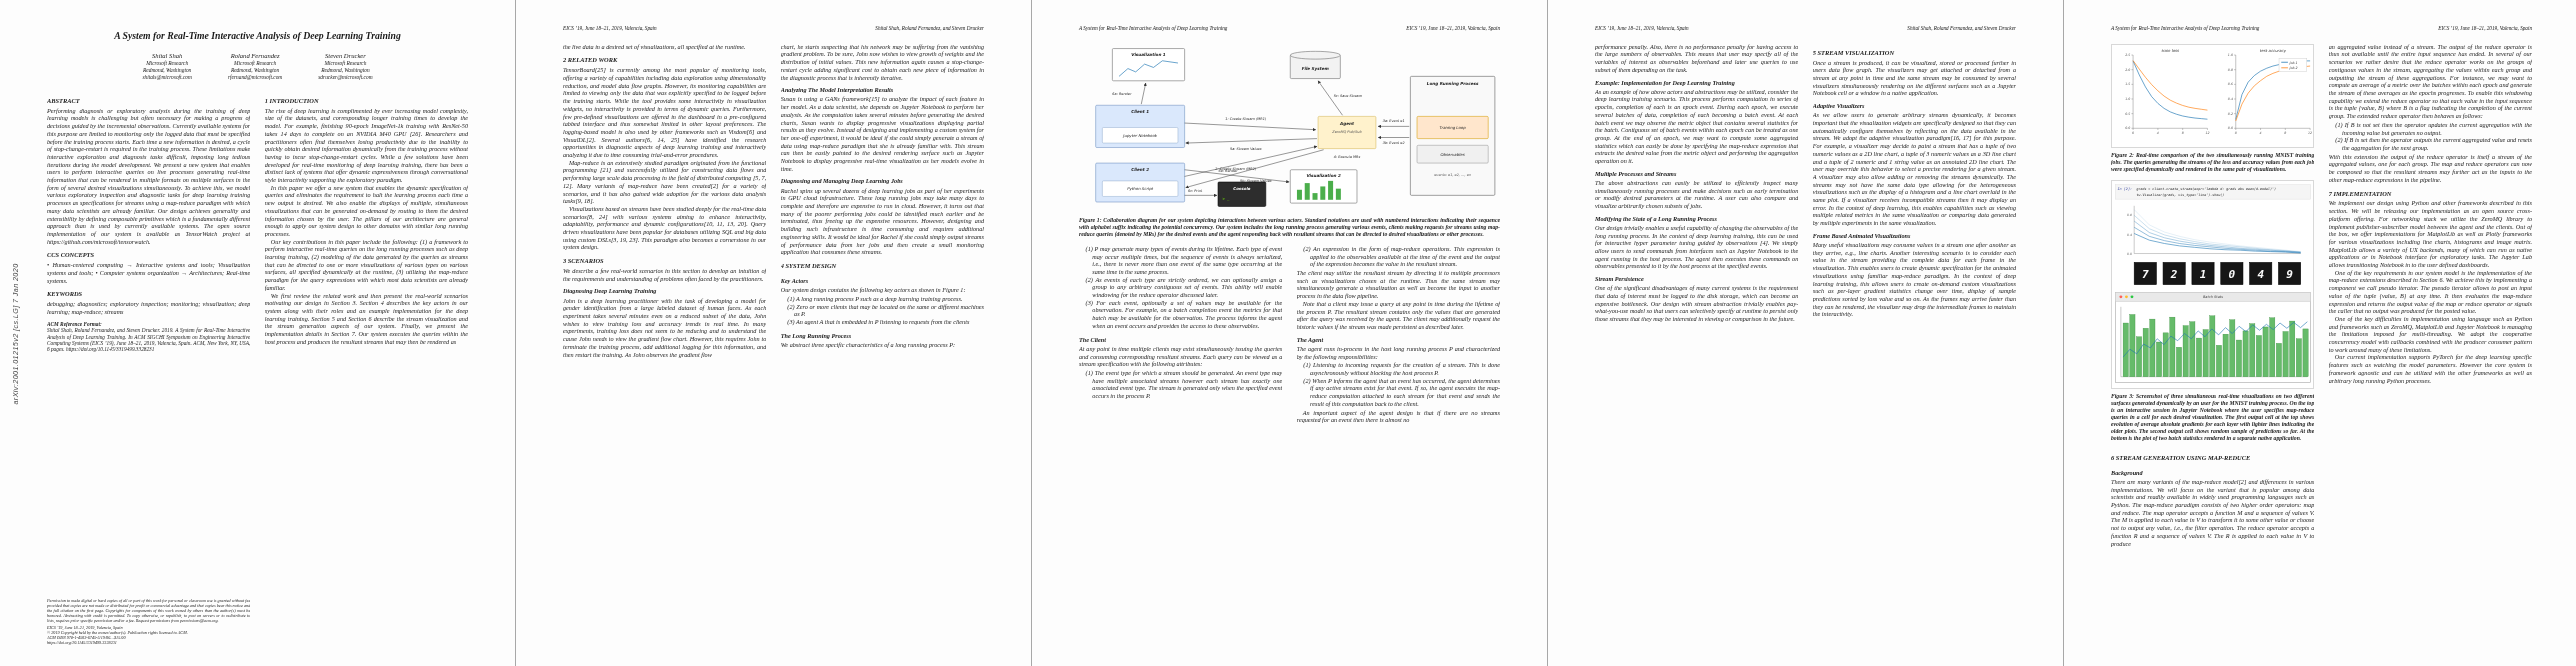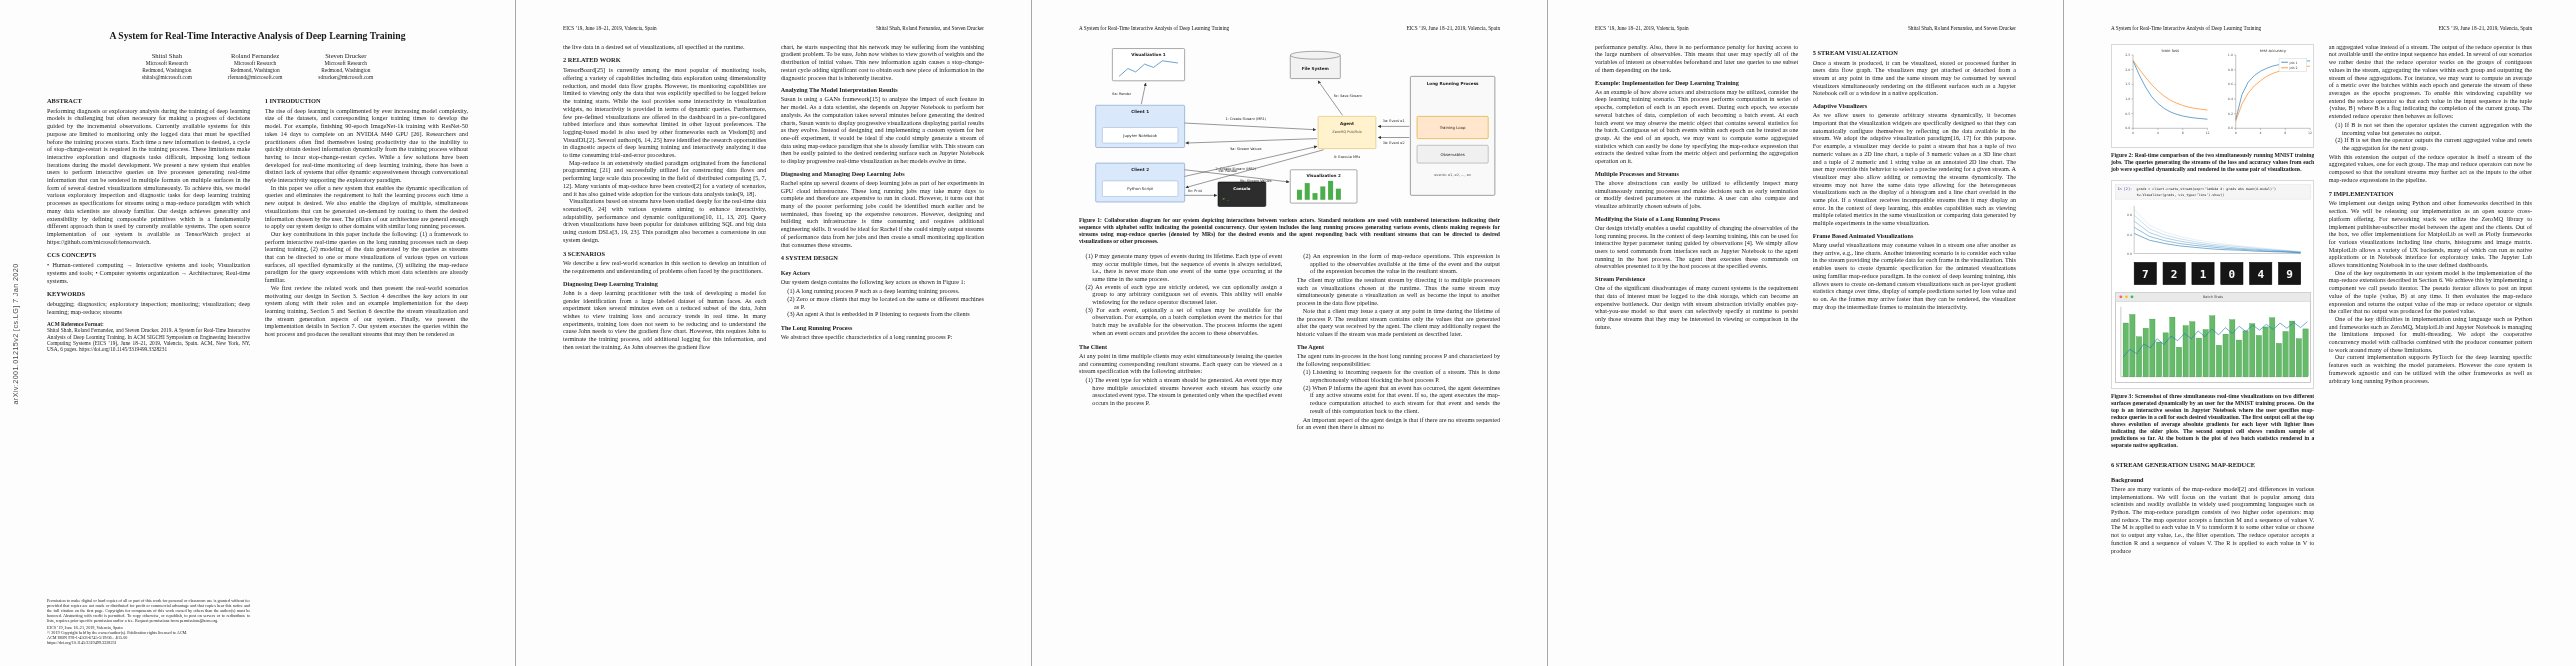--- a/index.html
+++ b/index.html
@@ -1,18 +1,18 @@
 <!DOCTYPE html>
 <html lang="en" style="font-size:9px"><head>
 <meta charset="utf-8">
 <style>
   html,body{margin:0;padding:0;}
   body{width:2576px;height:667px;overflow:hidden;background:#8a8a8a;
        font-family:"Liberation Serif","DejaVu Serif",serif;color:#1a1a1a;}
-  #pages{display:flex;width:2516px;height:667px;}
+  #pages{display:flex;width:2516px;height:667px;font-style:italic;}
   .page{position:relative;width:515px;height:667px;background:#fdfdfd;overflow:hidden;flex:none;}
   .page + .page{border-left:0.6px solid #a8a8a8;}
   .page-inner{position:absolute;left:47px;right:47px;top:24.5px;bottom:22px;display:flex;flex-direction:column;}
   .running-head{display:flex;justify-content:space-between;font-size:5.2px;color:#111;margin-bottom:12.2px;}
   .cols{display:flex;gap:14.5px;flex:1;min-height:0;}
   .col{width:0;flex:1;display:flex;flex-direction:column;min-height:0;overflow:hidden;}
   .p{font-size:6.2px;line-height:7.7px;text-align:justify;}
   .p.ind{text-indent:6.1px;}
   .h1{font-size:6.4px;font-weight:bold;margin:6.1px 0 2.8px;}
   .h2{font-size:6.2px;font-weight:bold;margin:5px 0 2.2px;}

